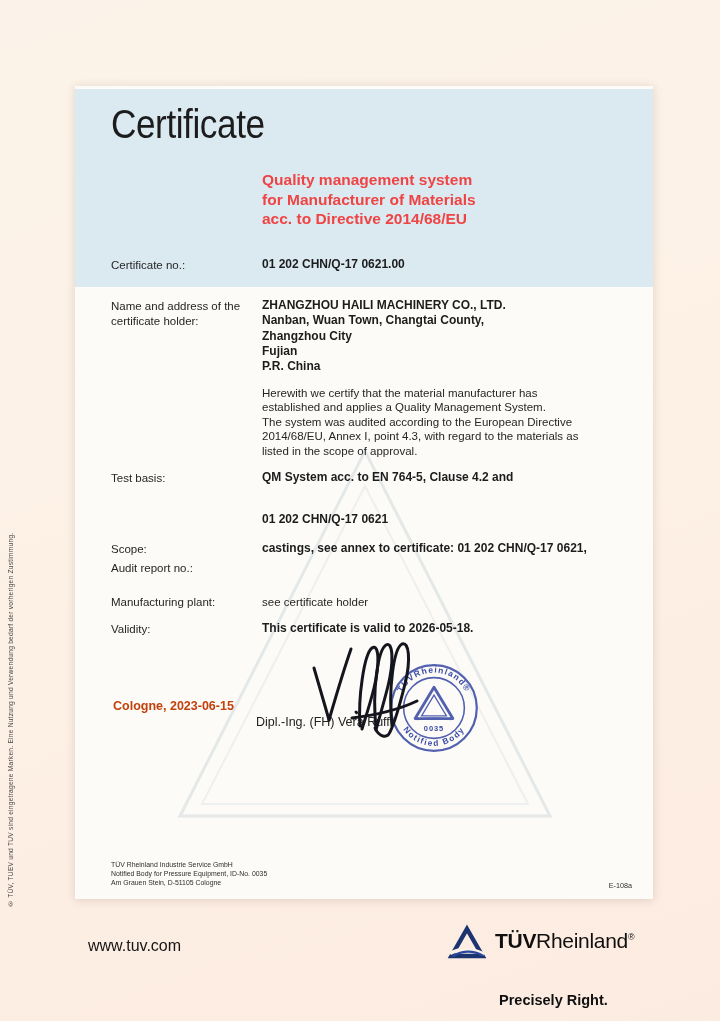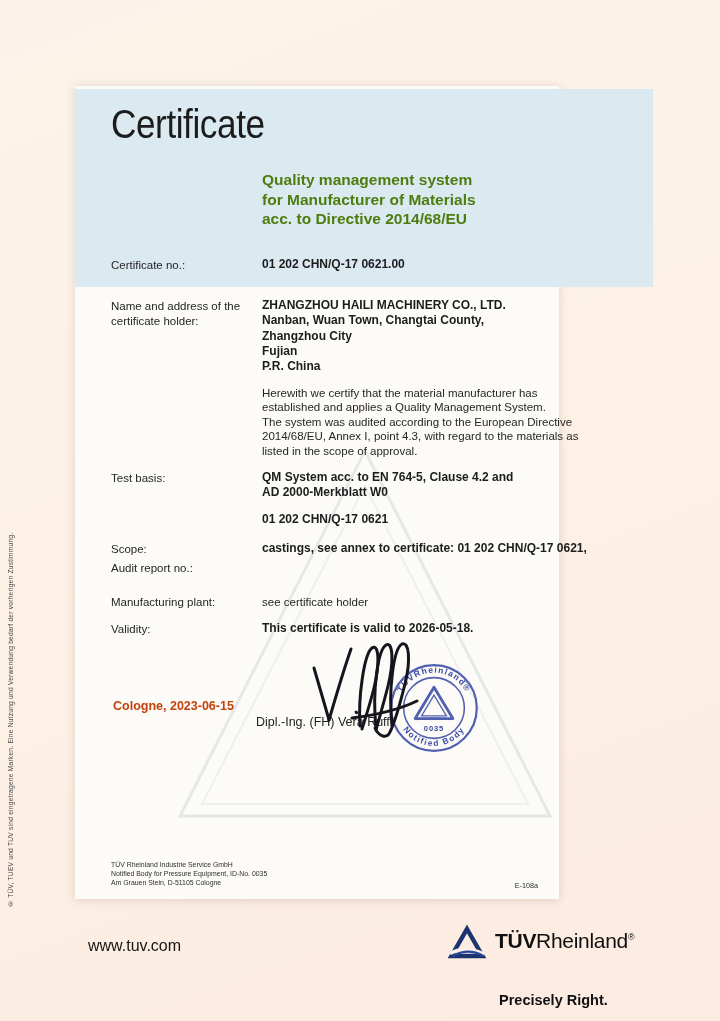--- a/index.html
+++ b/index.html
@@ -1,26 +1,26 @@
 <!DOCTYPE html>
 <html><head>
 <meta charset="utf-8">
 <style>
   html,body{margin:0;padding:0;}
   body{width:720px;height:1021px;overflow:hidden;
        font-family:"Liberation Sans","DejaVu Sans",sans-serif;}
   .photo{position:relative;width:720px;height:1021px;
          background:linear-gradient(160deg,#fbf3e9 0%,#fdf1e6 45%,#fcebe1 100%);}
   .t{position:absolute;white-space:nowrap;color:#222;}
-  .paper{position:absolute;left:75px;top:86px;width:484px;height:813px;
+  .paper{position:absolute;left:75px;top:86px;width:578px;height:813px;
          background:#fcfbf7;box-shadow:0 1px 9px rgba(110,80,55,.20);}
   .band{position:absolute;left:0;top:3px;width:578px;height:198px;background:#dbe9f1;}
   .page-title{left:36px;top:16px;font-size:40px;color:#1c1c1c;letter-spacing:-.5px;
               transform:scaleX(.88);transform-origin:left top;}
-  .subtitle{left:187px;top:84px;font-size:15.5px;font-weight:700;line-height:19.5px;color:#4d7c0f;}
+  .subtitle{left:187px;top:84px;font-size:15.5px;font-weight:700;line-height:19.5px;color:#ef4444;}
   .lbl{font-size:11.5px;color:#262626;line-height:15px;}
   .val-b{font-size:12px;font-weight:700;color:#1c1c1c;line-height:15.3px;}
   .val-r{font-size:11.5px;color:#262626;line-height:14.4px;}
   .side-note{position:absolute;left:7px;top:552px;height:355px;
              writing-mode:vertical-rl;transform:rotate(180deg);
              font-size:6.6px;letter-spacing:.25px;color:#48484a;white-space:nowrap;}
   .issuer{font-size:6.9px;line-height:8.8px;color:#2e2e2e;}
   .formcode{font-size:7.2px;color:#2e2e2e;}
   .url{font-size:16px;font-weight:400;color:#151515;text-align:right;}
   .brand{font-size:21px;color:#101010;letter-spacing:-.3px;}
@@ -72,21 +72,20 @@
       <div>Herewith we certify that the material manufacturer has</div>
       <div>established and applies a Quality Management System.</div>
       <div>The system was audited according to the European Directive</div>
       <div>2014/68/EU, Annex I, point 4.3, with regard to the materials as</div>
       <div>listed in the scope of approval.</div>
     </div>
 
     <div class="t lbl" style="left:36px;top:385px;">Test basis:</div>
     <div class="t val-b" style="left:187px;top:384px;">
       <div>QM System acc. to EN 764-5, Clause 4.2 and</div>
-      <div>AD 2000-Merkblatt W0</div>
     </div>
 
     <div class="t lbl" style="left:36px;top:427px;margin-top:48px;">Audit report no.:</div>
     <div class="t val-b" style="left:187px;top:426px;">01 202 CHN/Q-17 0621</div>
 
     <div class="t lbl" style="left:36px;top:456px;">Scope:</div>
     <div class="t val-b" style="left:187px;top:455px;">
       <div>castings, see annex to certificate: 01 202 CHN/Q-17 0621,</div>
     </div>
 

